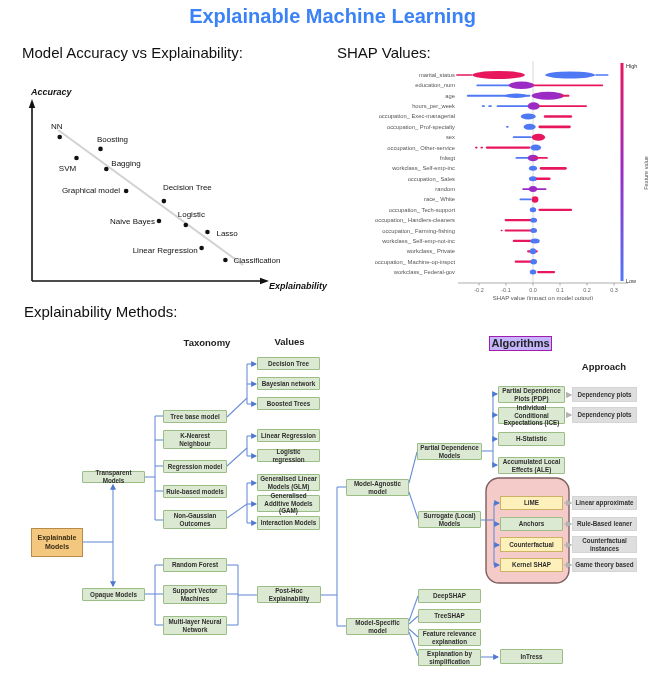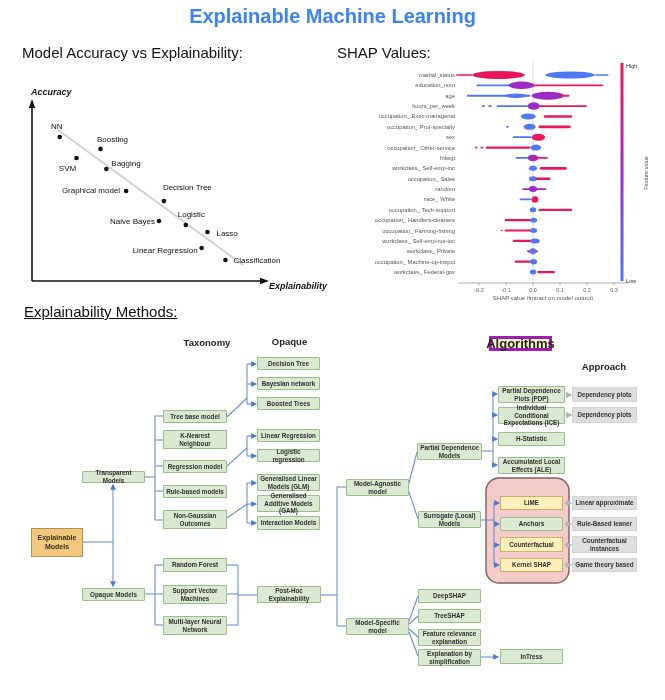--- a/index.html
+++ b/index.html
@@ -3,34 +3,34 @@
 <meta charset="utf-8">
 <style>
   html,body{margin:0;padding:0;background:#fff;}
   .page{position:relative;width:665px;height:700px;background:#fff;overflow:hidden;
         font-family:"Liberation Sans",sans-serif;}
   .fig-title{position:absolute;left:0;right:0;top:4px;margin:0;text-align:center;
              font:700 20px/1.2 "Liberation Sans",sans-serif;color:#3b82f6;}
   .sec-h{position:absolute;font:400 15px/1.2 "Liberation Sans",sans-serif;color:#111;text-align:right;}
   #h-scatter{left:22px;top:44px;}
   #h-shap{left:337px;top:44px;}
-  #h-methods{left:24px;top:303px;text-decoration:underline;}
+  #h-methods{left:24px;top:303px;}
   #scatter-svg{position:absolute;left:15px;top:82px;}
   #shap-svg{position:absolute;left:335px;top:55px;}
   #diagram-svg{position:absolute;left:0;top:0;}
   #diagram-nodes{position:absolute;left:0;top:0;width:0;height:0;}
   .node{position:absolute;display:flex;align-items:center;justify-content:center;
         text-align:center;box-sizing:border-box;padding:1px 2px;
         font:700 6.3px/1.2 "Liberation Sans",sans-serif;color:#2e2e2e;}
   .n-green{background:#dbe9d2;border:1px solid #9bbd86;border-radius:1px;}
   .n-orange{background:#f4c77f;border:1px solid #b78c49;font-size:7px;color:#3a2e14;}
   .n-yellow{background:#fdf0ba;border:1px solid #cdb264;}
   .n-gray{background:#dedede;border:1px solid #d4d4d4;color:#333;}
   .n-header{background:transparent;border:none;font-size:9.5px;color:#222;}
-  .n-orangehdr{background:#fef9c3;border:3px solid #a21caf;font-size:13px;color:#222;}
+  .n-orangehdr{background:#c4b5fd;border:1px solid #a21caf;font-size:11px;color:#222;}
 </style>
 </head>
 <body>
 
 <div class="page">
   <h1 class="fig-title">Explainable Machine Learning</h1>
   <div class="sec-h" id="h-scatter">Model Accuracy vs Explainability:</div>
   <div class="sec-h" id="h-shap">SHAP Values:</div>
   <svg id="scatter-svg" width="320" height="218" viewBox="0 0 320 218">
       <line x1="43.096000000000004" y1="48.05600000000001" x2="228.098" y2="182.98" stroke="#d2d2d2" stroke-width="2"></line>
@@ -245,21 +245,21 @@
         <polyline points="566,395 571,395" stroke="#b3b3b3" stroke-width="1.2" marker-end="url(#arrG)"></polyline>
         <polyline points="566,415 571,415" stroke="#b3b3b3" stroke-width="1.2" marker-end="url(#arrG)"></polyline>
         <polyline points="564,503 571,503" stroke="#b3b3b3" stroke-width="1.2" marker-end="url(#arrG)"></polyline>
         <polyline points="564,524 571,524" stroke="#b3b3b3" stroke-width="1.2" marker-end="url(#arrG)"></polyline>
         <polyline points="564,545 571,545" stroke="#b3b3b3" stroke-width="1.2" marker-end="url(#arrG)"></polyline>
         <polyline points="564,565 571,565" stroke="#b3b3b3" stroke-width="1.2" marker-end="url(#arrG)"></polyline>
       </g>
     </svg>
   <div id="diagram-nodes">
       <div class="node n-header" style="left: 172px; top: 336px; width: 70px; height: 13px;">Taxonomy</div>
-      <div class="node n-header" style="left: 262px; top: 335px; width: 55px; height: 13px;">Opaque</div>
+      <div class="node n-header" style="left: 262px; top: 335px; width: 55px; height: 13px;">Values</div>
       <div class="node n-orangehdr" style="left: 489px; top: 336px; width: 63px; height: 15px;">Algorithms</div>
       <div class="node n-header" style="left: 578px; top: 336px; width: 52px; height: 13px; margin-top: 24px;">Approach</div>
       <div class="node n-orange" style="left: 31px; top: 528px; width: 52px; height: 29px;">Explainable Models</div>
       <div class="node n-green" style="left: 82px; top: 471px; width: 63px; height: 12px;">Transparent Models</div>
       <div class="node n-green" style="left: 82px; top: 588px; width: 63px; height: 13px;">Opaque Models</div>
       <div class="node n-green" style="left: 163px; top: 410px; width: 64px; height: 13px;">Tree base model</div>
       <div class="node n-green" style="left: 163px; top: 430px; width: 64px; height: 19px;">K-Nearest Neighbour</div>
       <div class="node n-green" style="left: 163px; top: 460px; width: 64px; height: 13px;">Regression model</div>
       <div class="node n-green" style="left: 163px; top: 485px; width: 64px; height: 13px;">Rule-based models</div>
       <div class="node n-green" style="left: 163px; top: 510px; width: 64px; height: 19px;">Non-Gaussian Outcomes</div>

